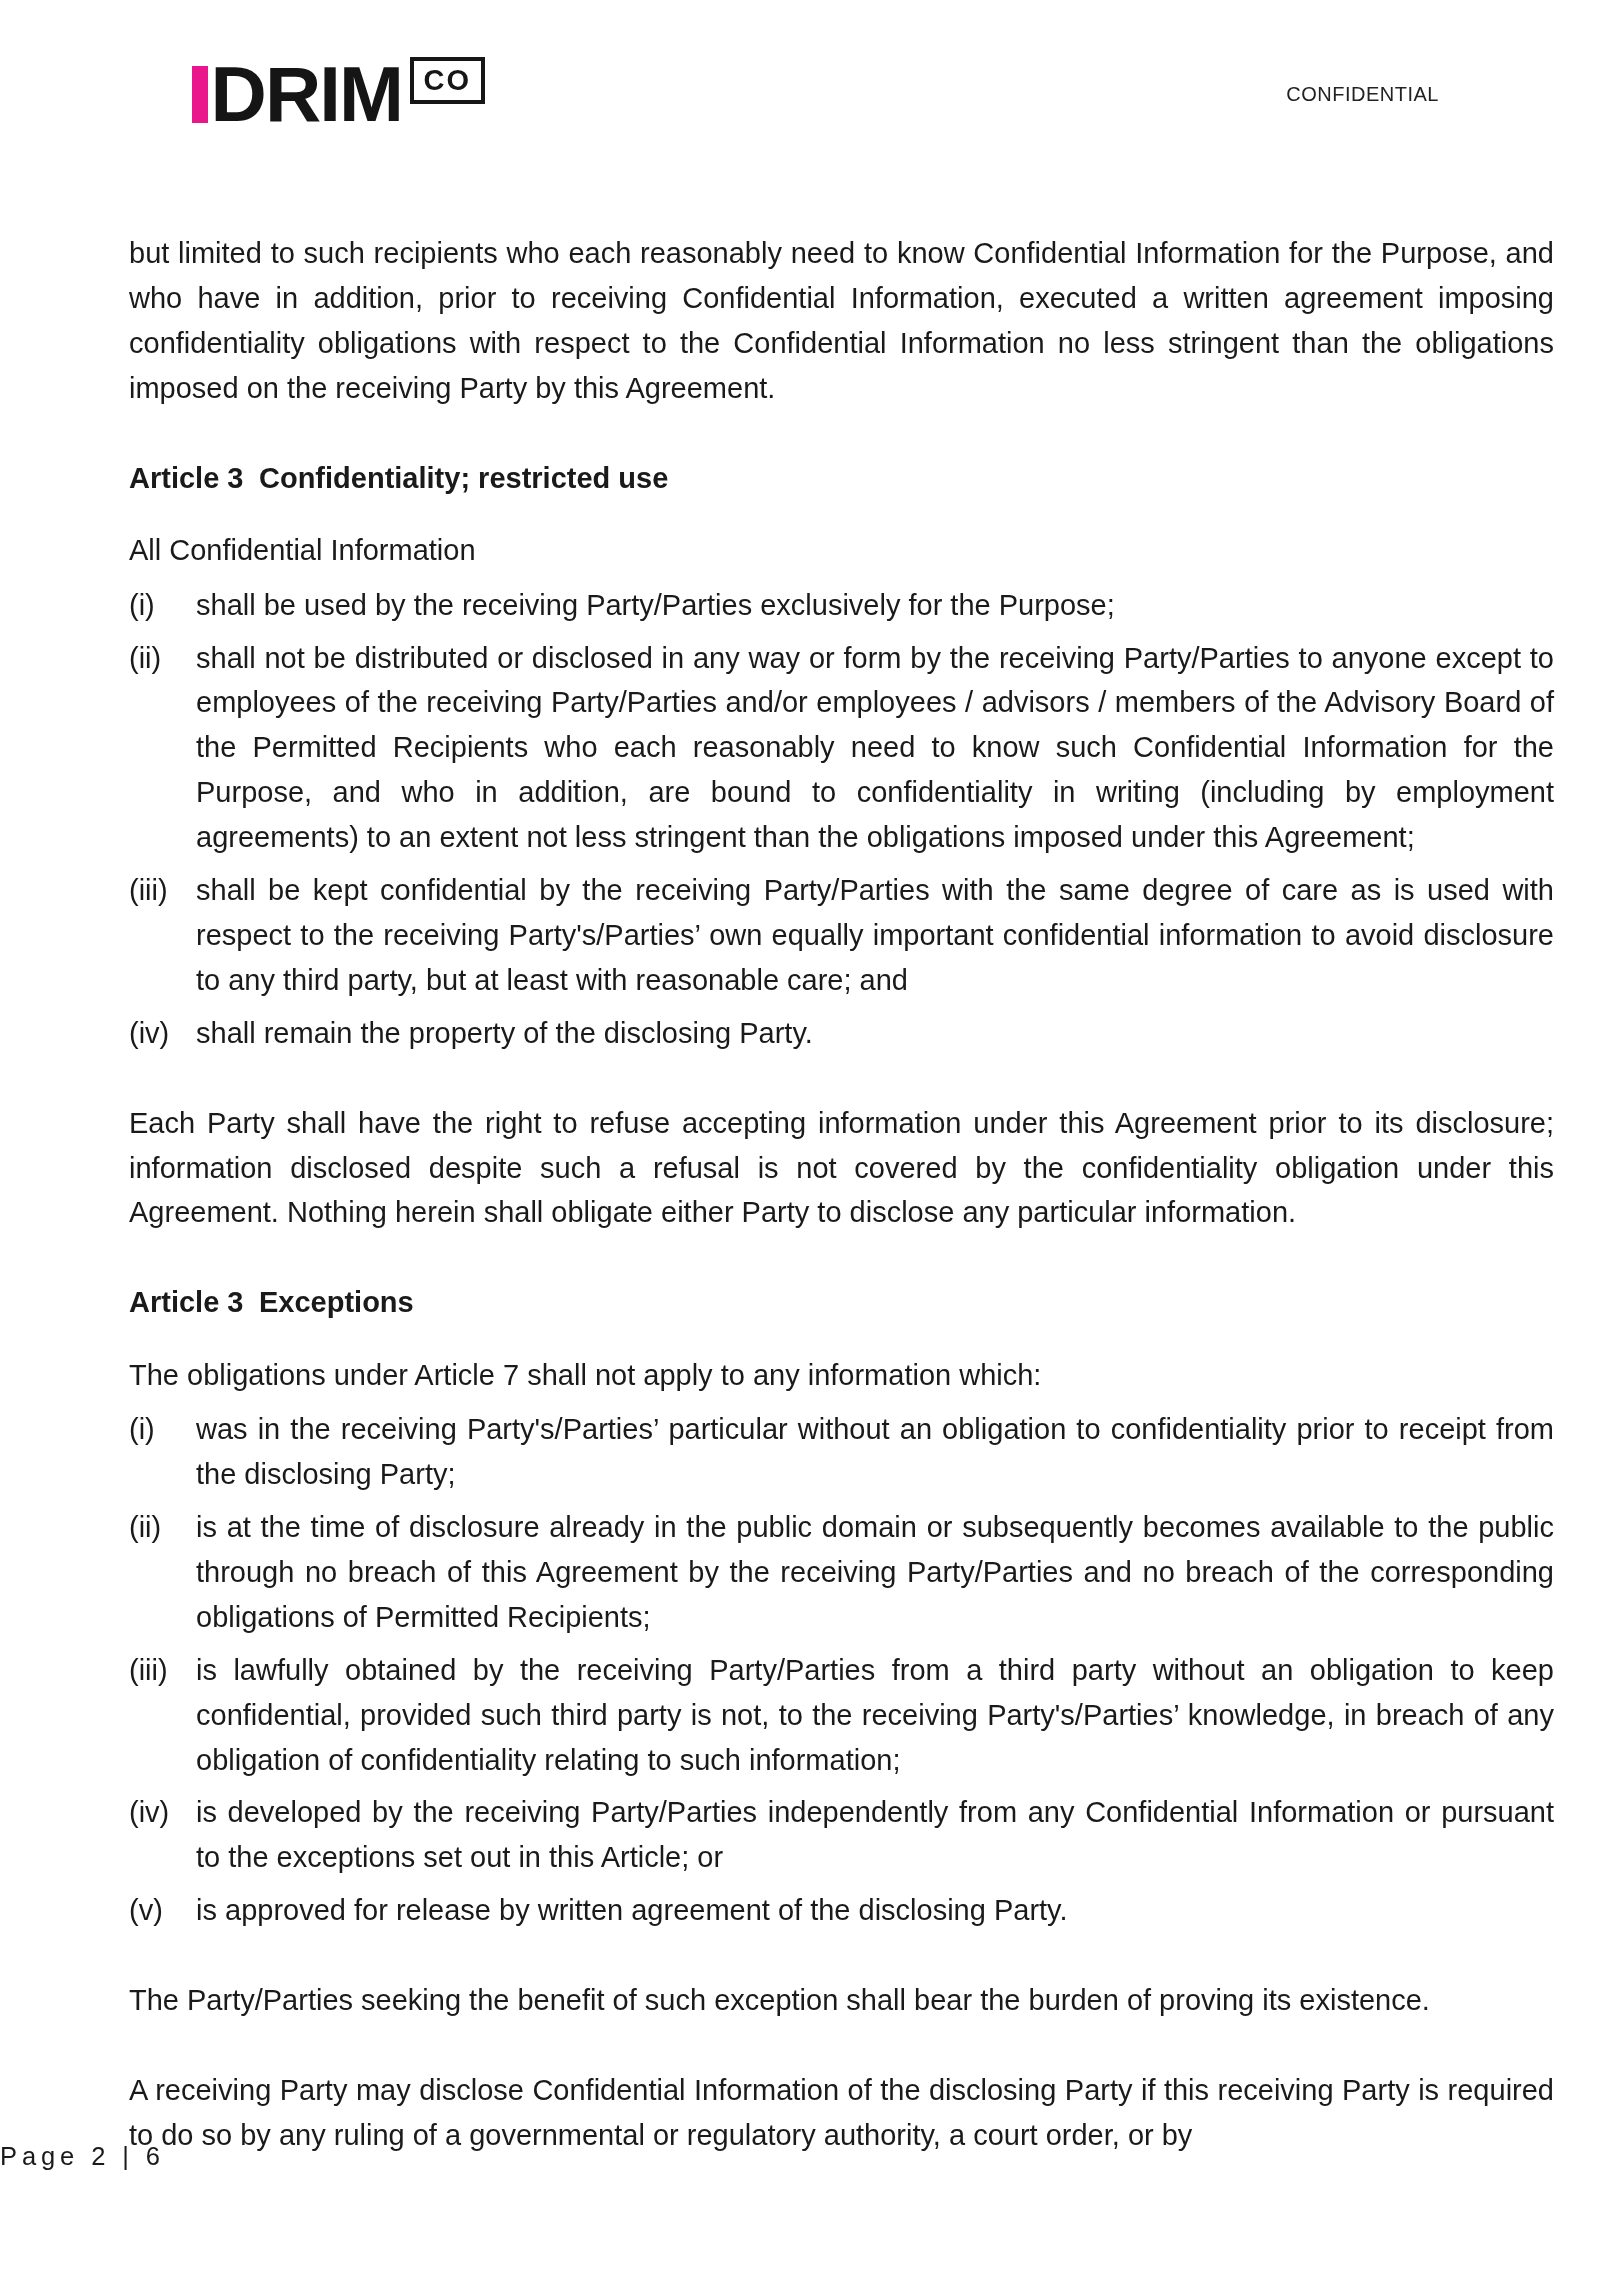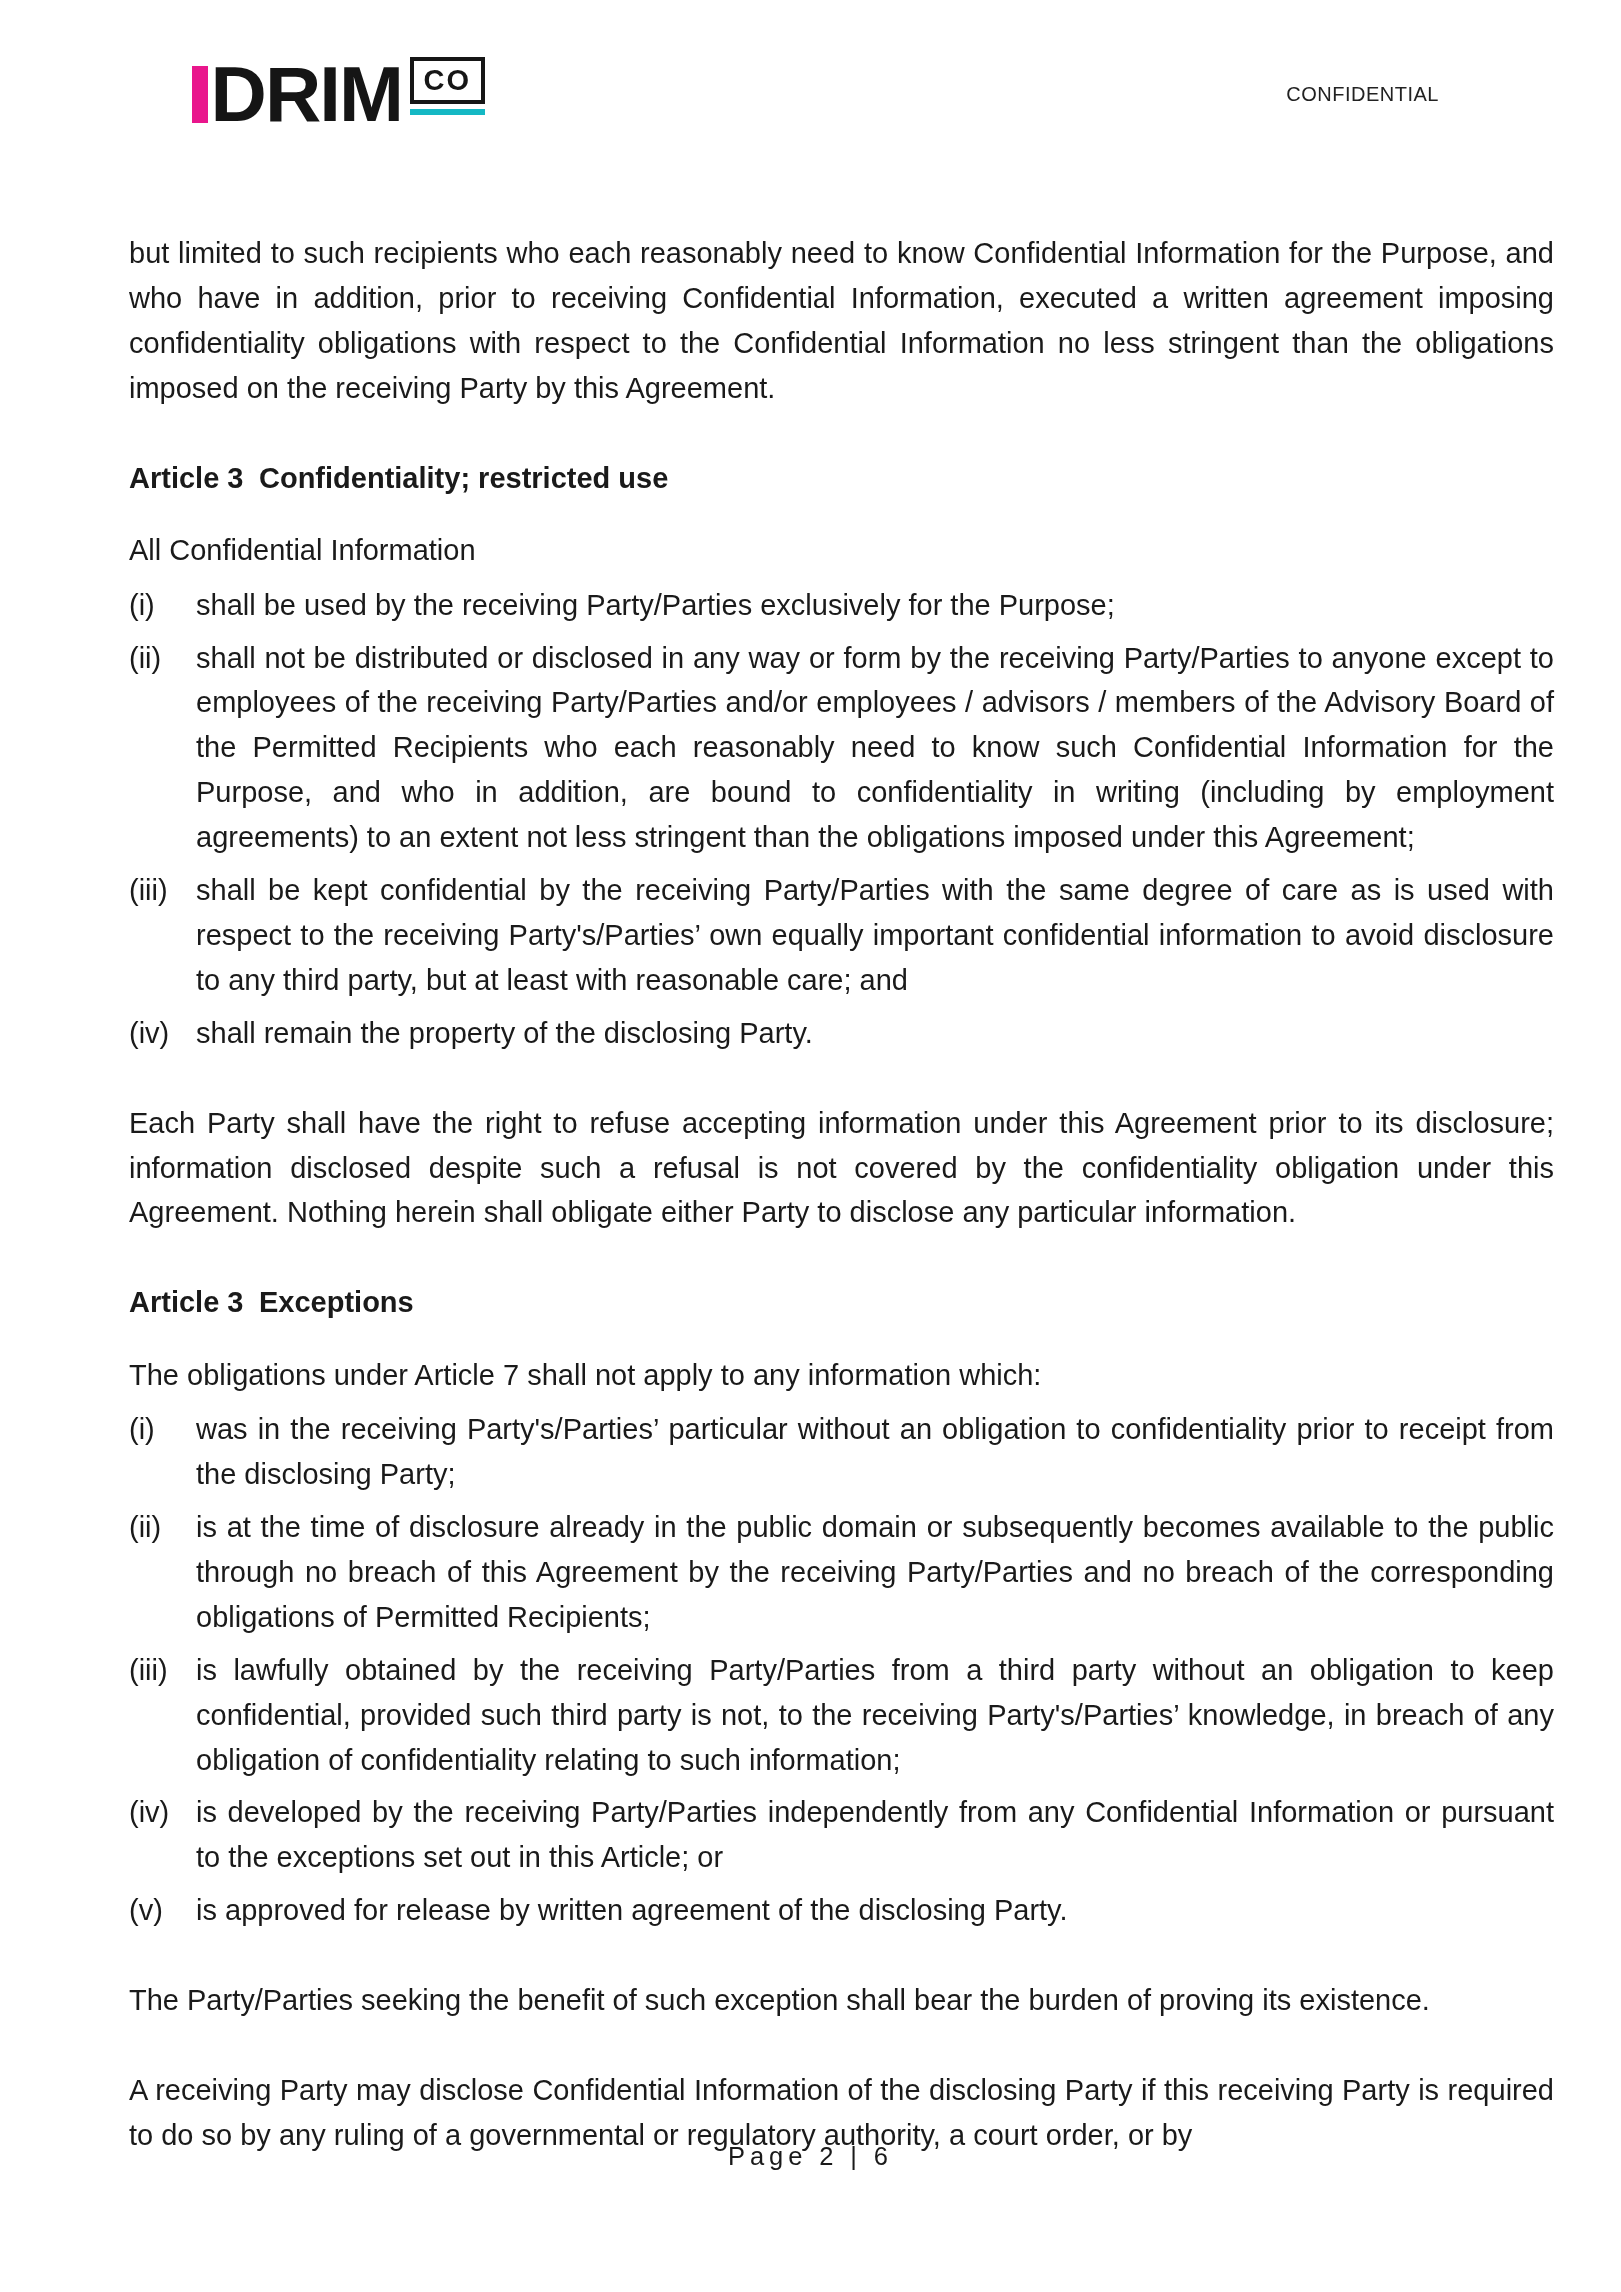--- a/index.html
+++ b/index.html
@@ -33,21 +33,21 @@
   }
   .logo-drim {
     font-size: 78px;
     font-weight: 800;
     line-height: 1;
     letter-spacing: -2px;
     color: #151515;
   }
   .logo-co-wrap {
     display: inline-flex;
-    flex-direction: column;
+    flex-direction: row;
     margin-left: 7.8px;
     align-self: flex-start;
     margin-top: 2px;
   }
   .logo-co {
     display: inline-block;
     border: 4.9px solid #161616;
     font-size: 29px;
     font-weight: 800;
     line-height: 1;
@@ -80,21 +80,21 @@
   .list-item { display: flex; margin-bottom: 7.8px; }
   .li-label { flex: 0 0 67px; }
   .li-text { flex: 1; text-align: justify; }
 
   
   .footer {
     position: absolute;
     left: 0;
     right: 0;
     bottom: 116px;
-    text-align: center;
+    text-align: left;
     font-size: 25.5px;
     letter-spacing: 4.9px;
     color: #1a1a1a;
   }
 </style>
 </head>
 <body>
 
 <div class="page">
 

